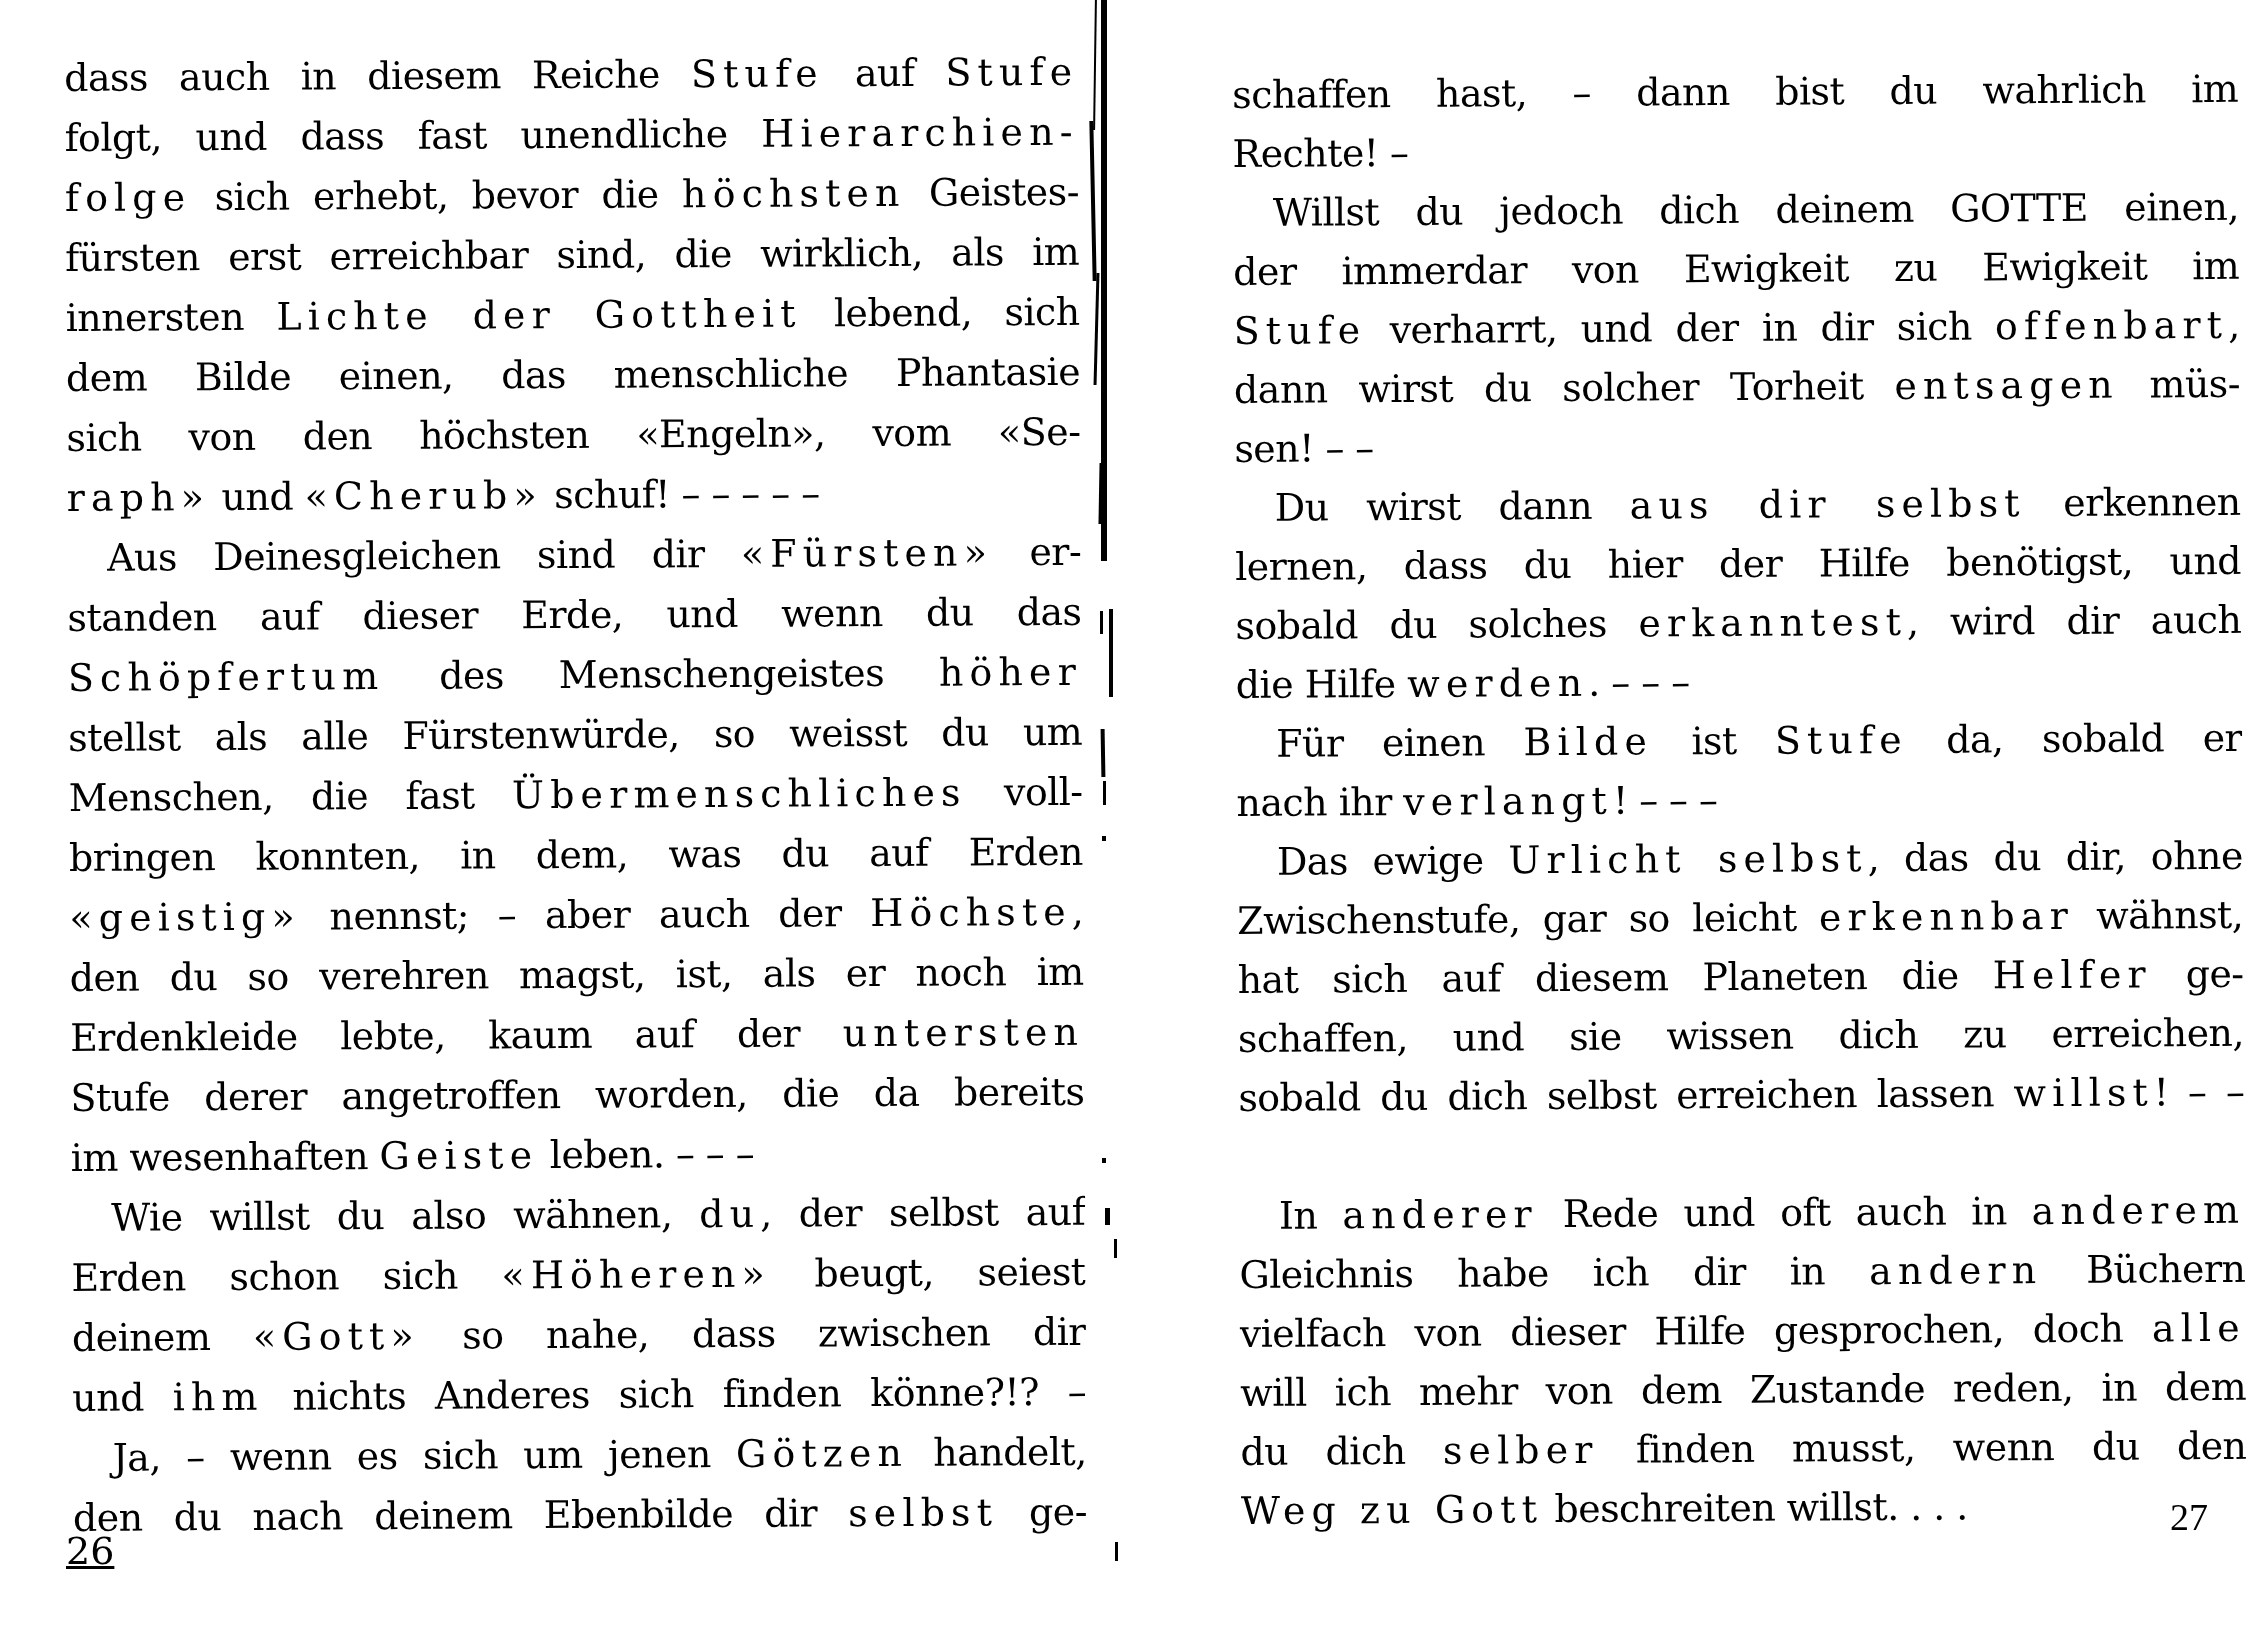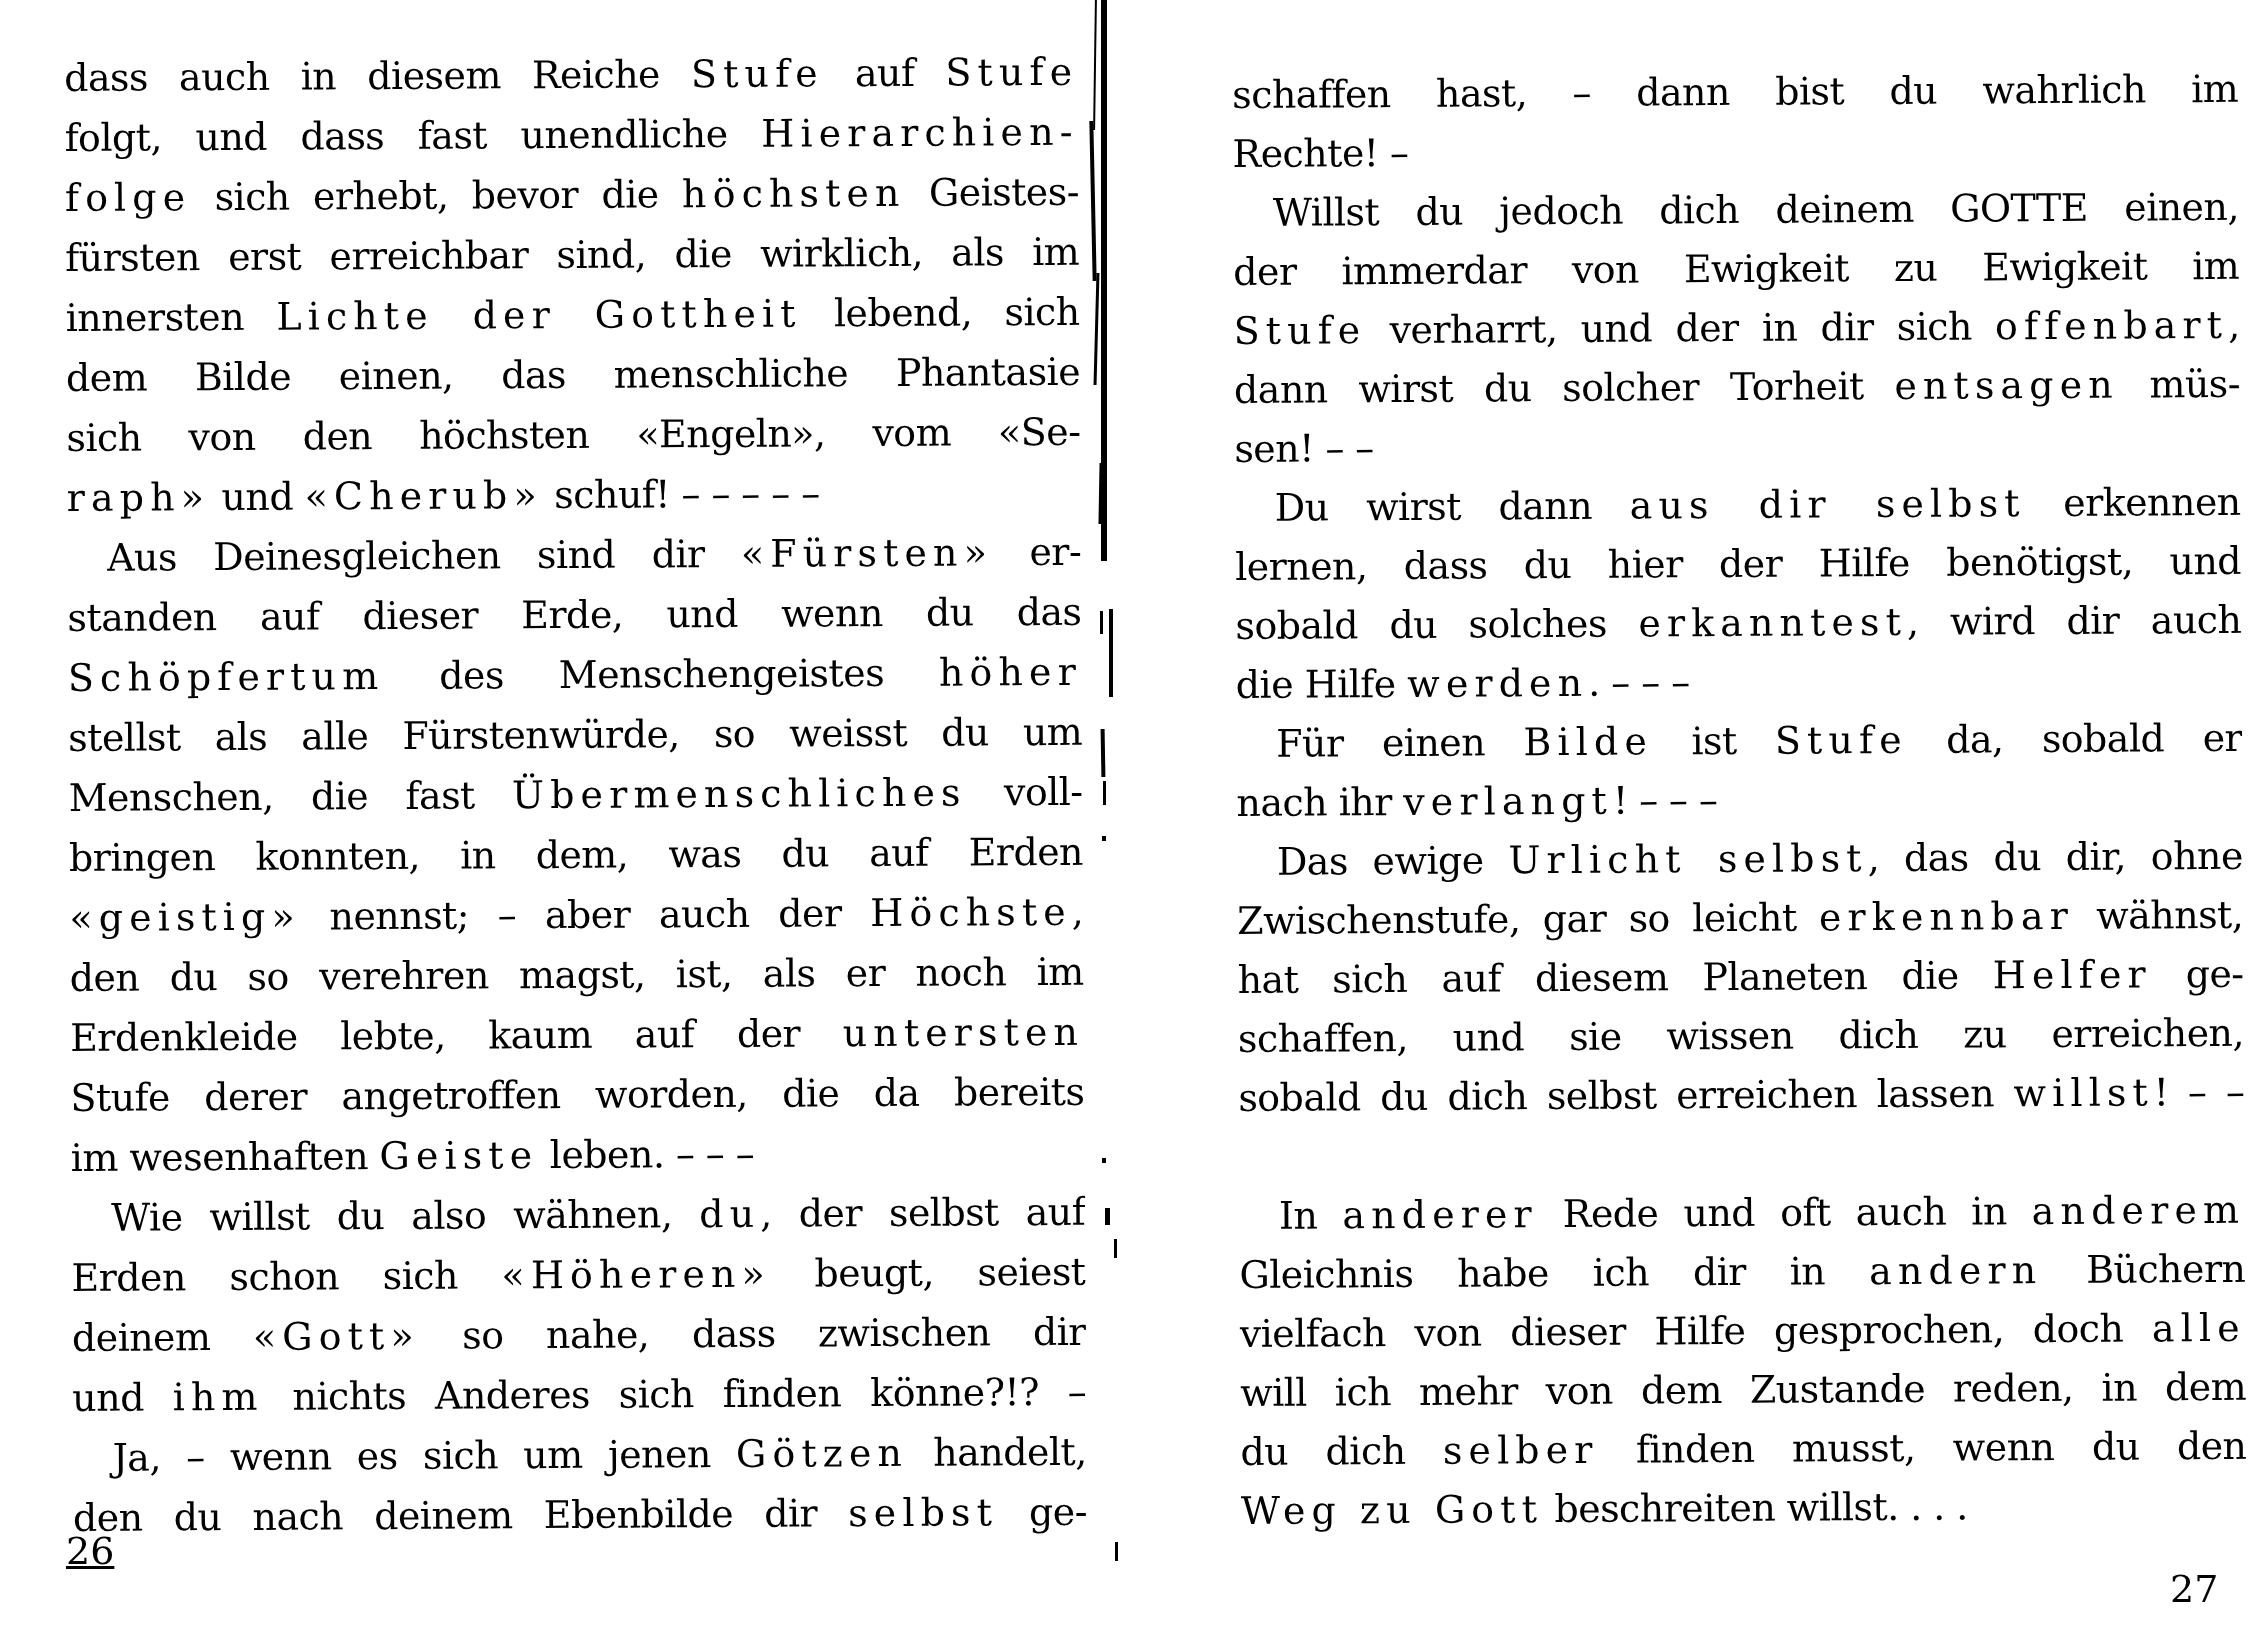--- a/index.html
+++ b/index.html
@@ -26,21 +26,21 @@
   }
   .page-right .line { height: 59px; line-height: 59px; }
   .line.just::after { content: ""; display: inline-block; width: 100%; height: 0; }
   .line.indent { text-indent: 40px; }
   .line.gap { margin-top: 60px; }
   .page-right .line.gap { margin-top: 59px; }
   .sp { letter-spacing: 0.16em; }
 
   .pagenum { position: absolute; font-size: 38px; line-height: 43px; }
   .pagenum-left  { left: 66px;  top: 1530px; text-decoration: underline; }
-  .pagenum-right { left: 2170px; top: 1568px; }
+  .pagenum-right { left: 2170px; top: 1496px; font-family: Liberation Serif, serif; }
 
   
   .mark { position: absolute; background: #000; }
   .m-main   { left: 1101px; top: 0;      width: 6px; height: 561px; }
   .m-main2  { left: 1109px; top: 609px;  width: 3.5px; height: 88px; }
   .m-s1 { left: 1094px; top: 0;     width: 1.7px; height: 130px; transform: rotate(0.8deg); }
   .m-s2 { left: 1091px; top: 121px; width: 3.5px; height: 160px; transform: rotate(-1.2deg); }
   .m-s3 { left: 1095px; top: 273px; width: 2.6px; height: 112px; transform: rotate(1.5deg); }
   .m-s4 { left: 1099px; top: 463px; width: 3.5px; height: 61px;  transform: rotate(1deg); }
   .m-s5 { left: 1100px; top: 611px; width: 2.6px; height: 22.5px; }

